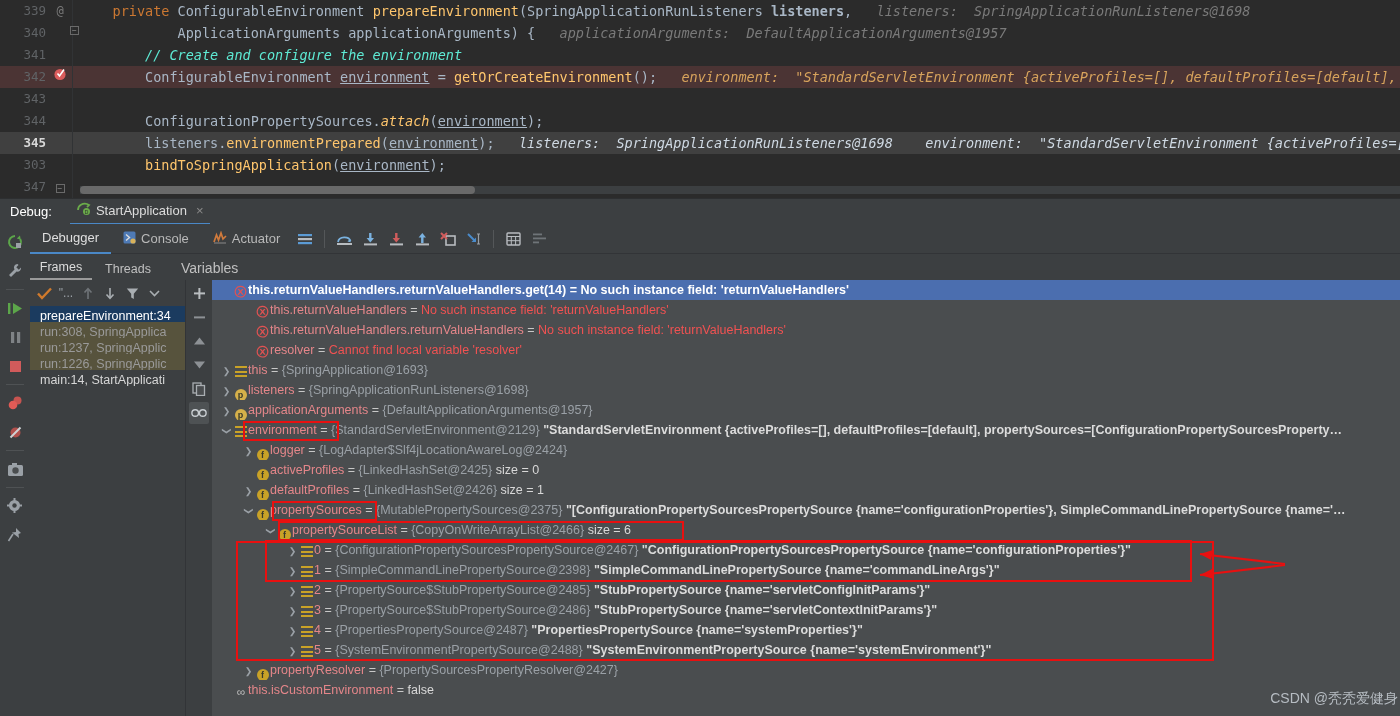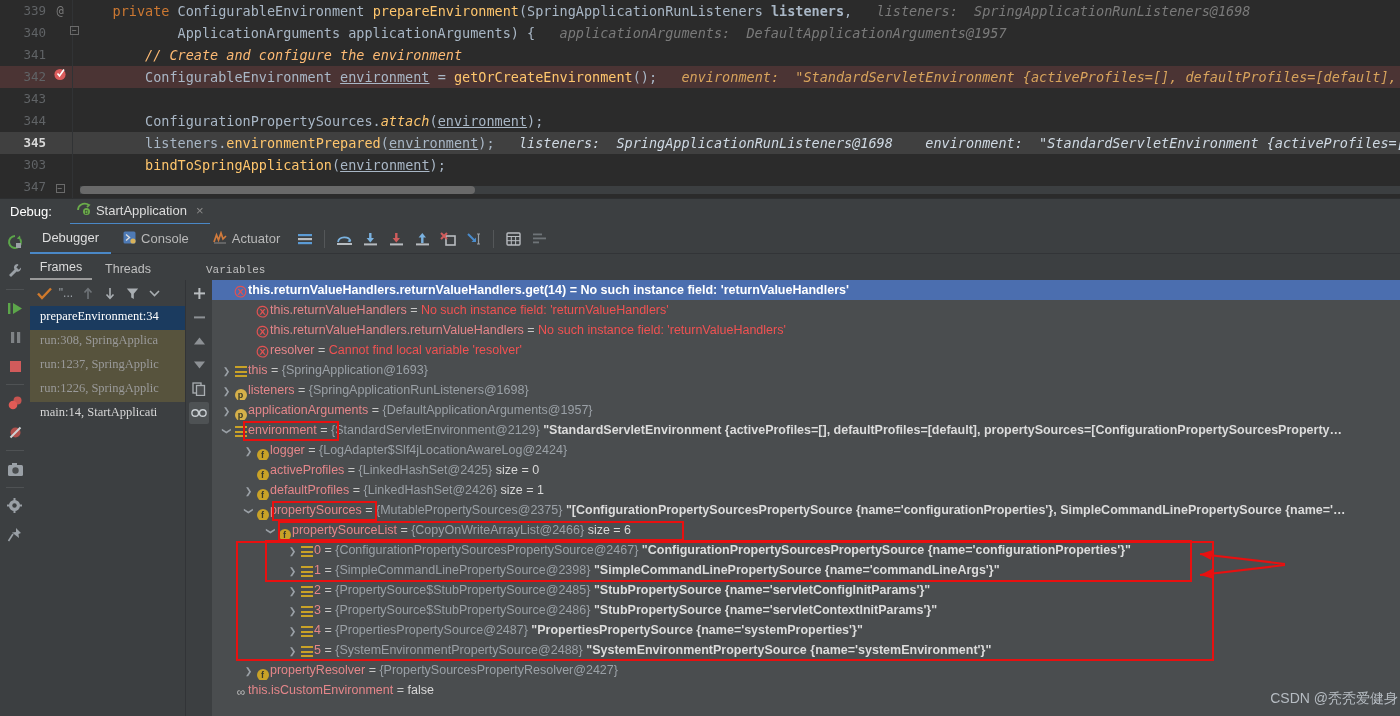--- a/index.html
+++ b/index.html
@@ -36,21 +36,21 @@
   .gutter-sep {
     position: absolute; left: 72px; top: 0; width: 1px; height: 22px; background:#313335;
   }
   .code-text {
     position: absolute; left: 80px; top: 0; height: 22px; white-space: pre;
     color: #a9b7c6;
   }
   .kw   { color: #cc7832; }
   .mth  { color: #ffc66d; }
   .und  { text-decoration: underline; }
-  .cmt  { color: #fdba74; font-style: italic; margin-top: 8px; }
+  .cmt  { color: #5eead4; font-style: italic; margin-top: 8px; }
   .hint { color: #7a7a7a; font-style: italic; }
   .hint-o { color: #d7a35c; font-style: italic; }
   .hint-w { color: #cfd9e3; font-style: italic; }
   .itl  { font-style: italic; }
   .ed-scrollbar {
     position: absolute; left: 80px; top: 186px; width: 395px; height: 8px;
     background: #696969; border-radius: 4px;
   }
   .ed-scrolltrack {
     position:absolute; left:80px; top:186px; width:1320px; height:8px; background:#3c3f41;
@@ -102,37 +102,37 @@
   .step-ico { width: 26px; height: 26px; display:flex; align-items:center; justify-content:center; }
 
   
   .sub-row {
     position: absolute; left: 30px; top: 30px; width: 1370px; height: 26px;
     display: flex; align-items: flex-end;
   }
   .stab { width: 62px; text-align:center; color:#c0c0c0; font-size:12.5px; padding-bottom:4px; }
   .stab.active { border-bottom: 2px solid #9a9a9a; color:#dcdcdc; }
   .stab.wide { width: 72px; }
-  .vartab { margin-left: 42px; color:#c0c0c0; font-size:11px; padding-bottom:4px;font-family:Liberation Mono, monospace; }
+  .vartab { margin-left: 17px; color:#c0c0c0; font-size:14px; padding-bottom:4px; }
 
   
   .frames-tb {
     position: absolute; left: 30px; top: 56px; width: 155px; height: 26px;
     display: flex; align-items: center; gap: 2px; padding-left: 4px;
   }
   .ftb-ico { width: 20px; height: 20px; display:flex; align-items:center; justify-content:center;
              color:#9aa0a6; font-size: 12px; }
 
   .frames-list {
     position: absolute; left: 30px; top: 82px; width: 155px; height: 410px;
     background: #3c3f41; overflow: hidden;
   }
   .frame-row {
-    height: 24px; line-height: 20px; padding-left: 10px;
-    font-size: 12.5px; color: #d6d6d6; white-space: nowrap; overflow: hidden; font-family: Liberation Serif, serif;
+    height: 16px; line-height: 20px; padding-left: 10px;
+    font-size: 12.5px; color: #d6d6d6; white-space: nowrap; overflow: hidden;
   }
   .frame-row.sel  { background: #1b3b5f; color: #ffffff; }
   .frame-row.lib  { background: #57533d; color: #9a9a9a; }
 
   .frames-sep {
     position: absolute; left: 185px; top: 56px; width: 1px; height: 436px; background: #323437;
   }
 
   
   .var-rail {

